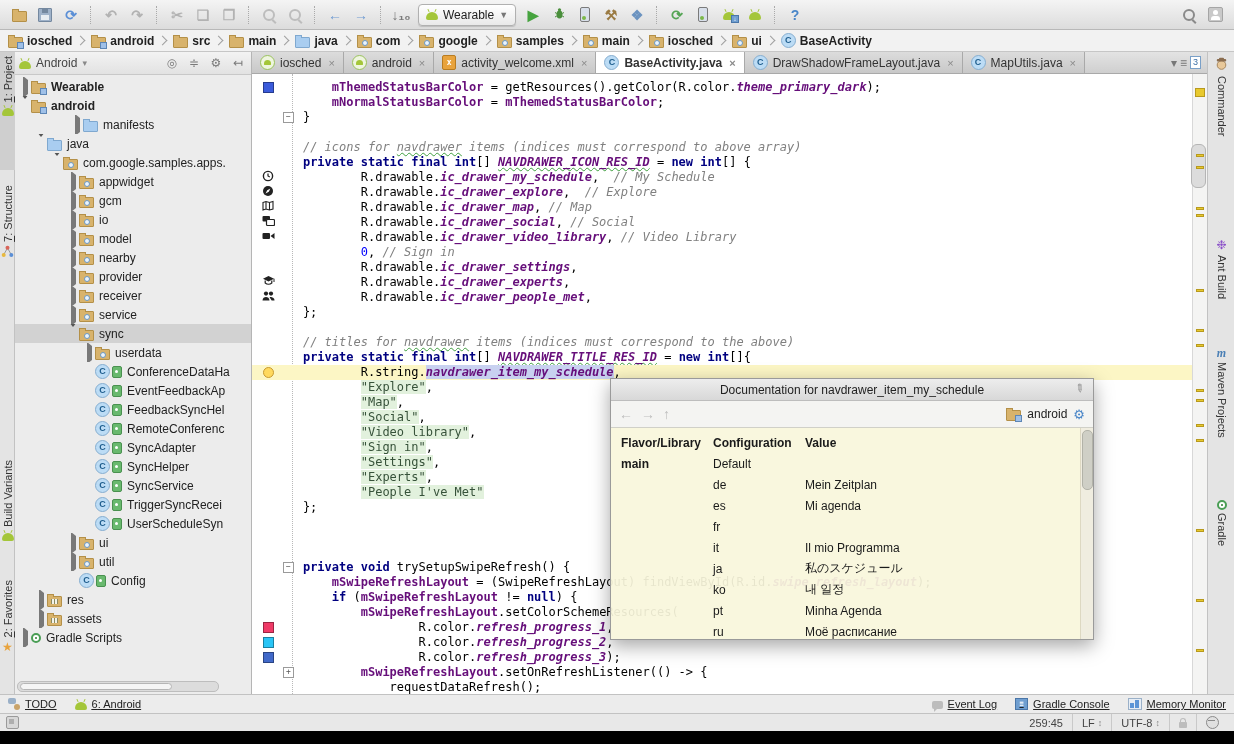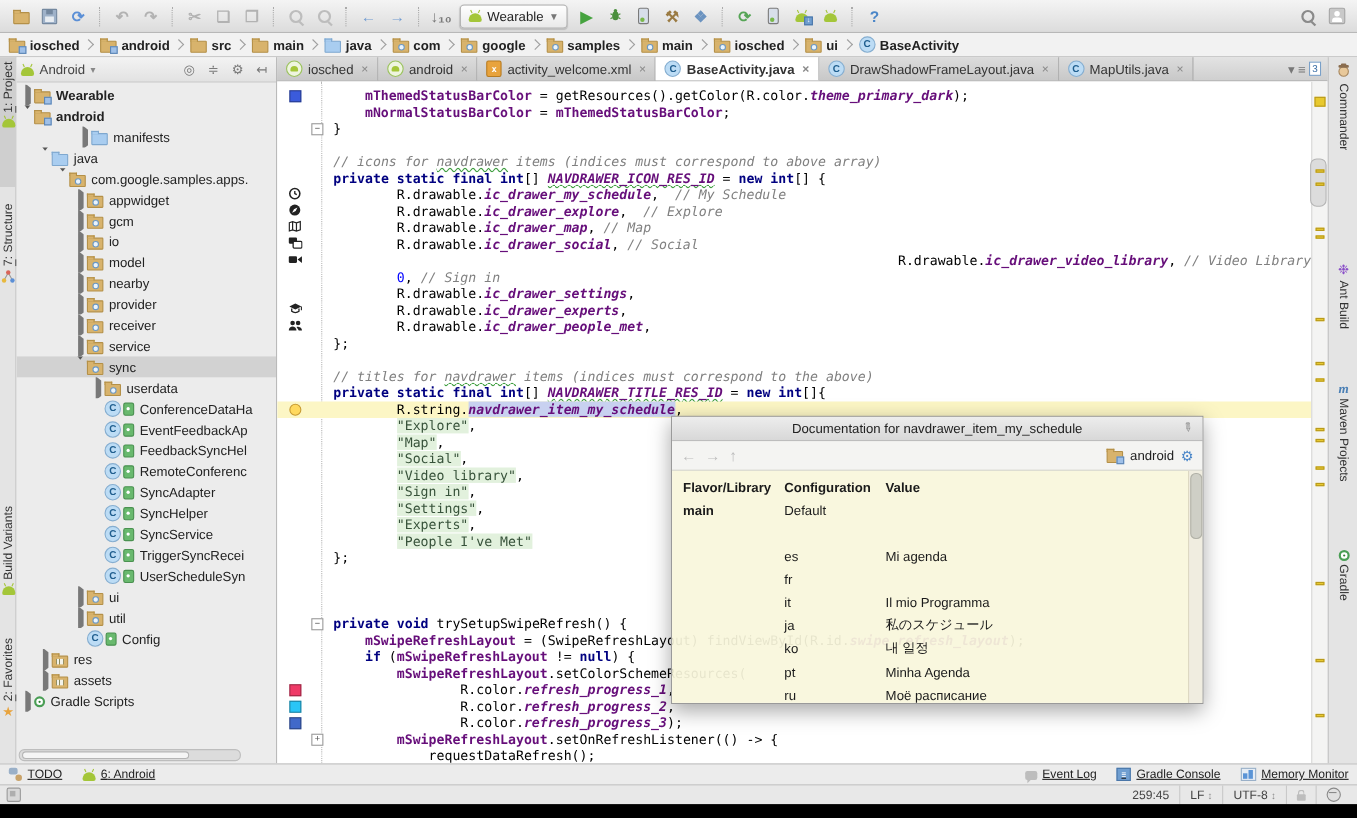--- a/index.html
+++ b/index.html
@@ -574,21 +574,21 @@
                   <path d="M1 2.5 4 1.5 7.5 2.5 11 1.5 V9 L7.5 10 4 9 1 10 Z M4 1.5 V9 M7.5 2.5 V10" fill="none" stroke="#222" stroke-width="1.1"></path>
                 </svg></span>
             </span>
             <div class="cl" style="top: 141px;"><span class="p">            R.drawable.</span><span class="sc">ic_drawer_social</span><span class="p">, </span><span class="c">// Social</span></div>
             <span class="gut" style="top: 142px;">
               <span class="ico"><svg width="13" height="12" viewBox="0 0 13 12">
                   <rect x="0.5" y="1" width="7.5" height="5.5" rx="1" fill="#222"></rect>
                   <rect x="4.5" y="4.5" width="8" height="6" rx="1" fill="#fff" stroke="#222" stroke-width="1.2"></rect>
                 </svg></span>
             </span>
-            <div class="cl" style="top: 156px; text-align: right;"><span class="p">            R.drawable.</span><span class="sc">ic_drawer_video_library</span><span class="p">, </span><span class="c">// Video Library</span></div>
+            <div class="cl" style="top: 156px;"><span class="p">            R.drawable.</span><span class="sc">ic_drawer_video_library</span><span class="p">, </span><span class="c">// Video Library</span></div>
             <span class="gut" style="top: 157px;">
               <span class="ico"><svg width="13" height="12" viewBox="0 0 13 12">
                   <rect x="0.5" y="3" width="7.5" height="6" rx="1" fill="#222"></rect>
                   <path d="M8.5 6 12.5 3 v6 Z" fill="#222"></path>
                 </svg></span>
             </span>
             <div class="cl" style="top: 171px;"><span class="p">            </span><span class="n">0</span><span class="p">, </span><span class="c">// Sign in</span></div>
             <div class="cl" style="top: 186px;"><span class="p">            R.drawable.</span><span class="sc">ic_drawer_settings</span><span class="p">,</span></div>
             <span class="gut" style="top: 187px;">
               <span class="ico"></span>
@@ -716,20 +716,25 @@
         </div>
     <div class="prow hdr" style="top: 4px;">
           <span class="c1">Flavor/Library</span>
           <span class="c2">Configuration</span>
           <span class="c3">Value</span>
         </div>
         <div class="prow" style="top: 25px;">
           <span class="c1 b">main</span>
           <span class="c2">Default</span>
         </div>
+        <div class="prow" style="top: 46px;">
+          <span class="c1 b"></span>
+          <span class="c2">de</span>
+          <span class="c3">Mein Zeitplan</span>
+        </div>
         <div class="prow" style="top: 67px;">
           <span class="c1 b"></span>
           <span class="c2">es</span>
           <span class="c3">Mi agenda</span>
         </div>
         <div class="prow" style="top: 88px;">
           <span class="c1 b"></span>
           <span class="c2">fr</span>
         </div>
         <div class="prow" style="top: 109px;">

